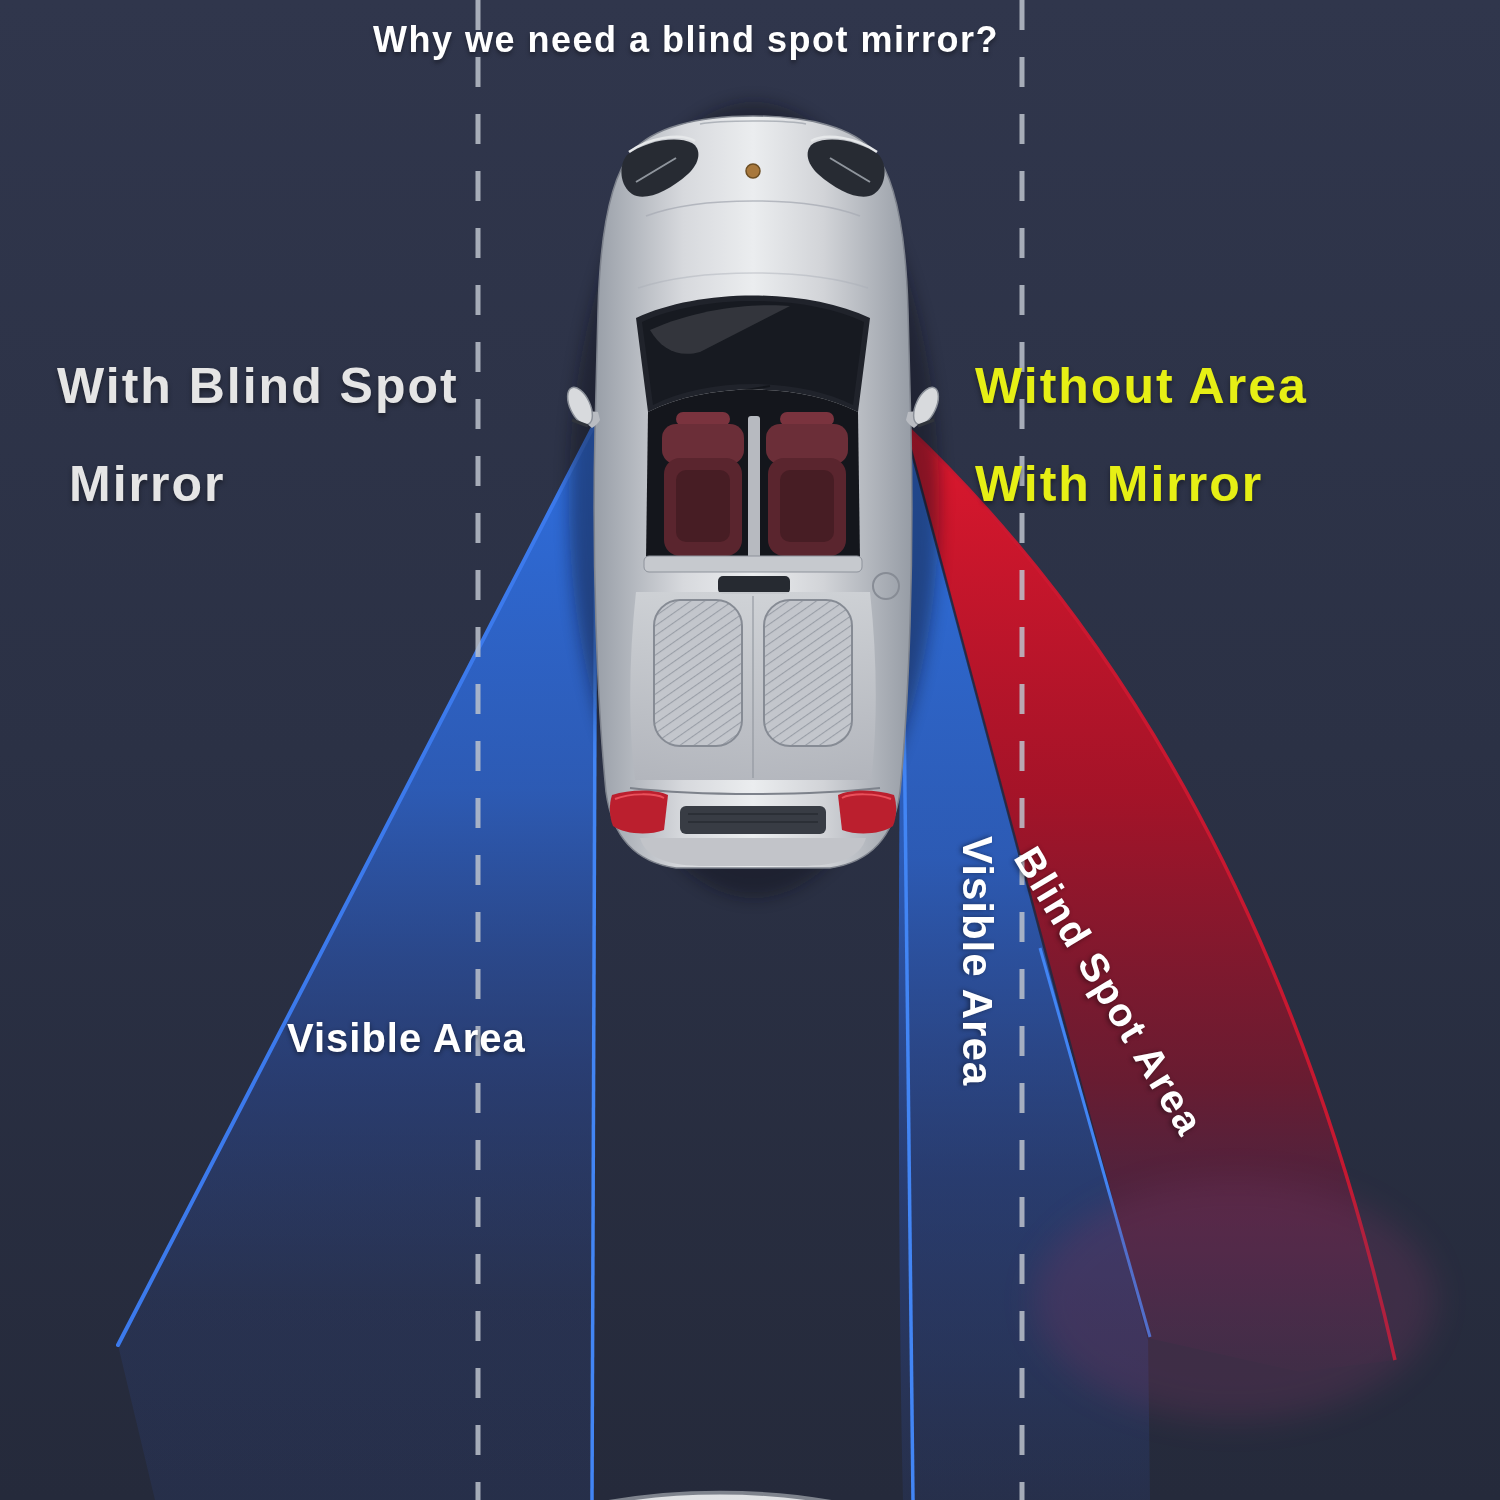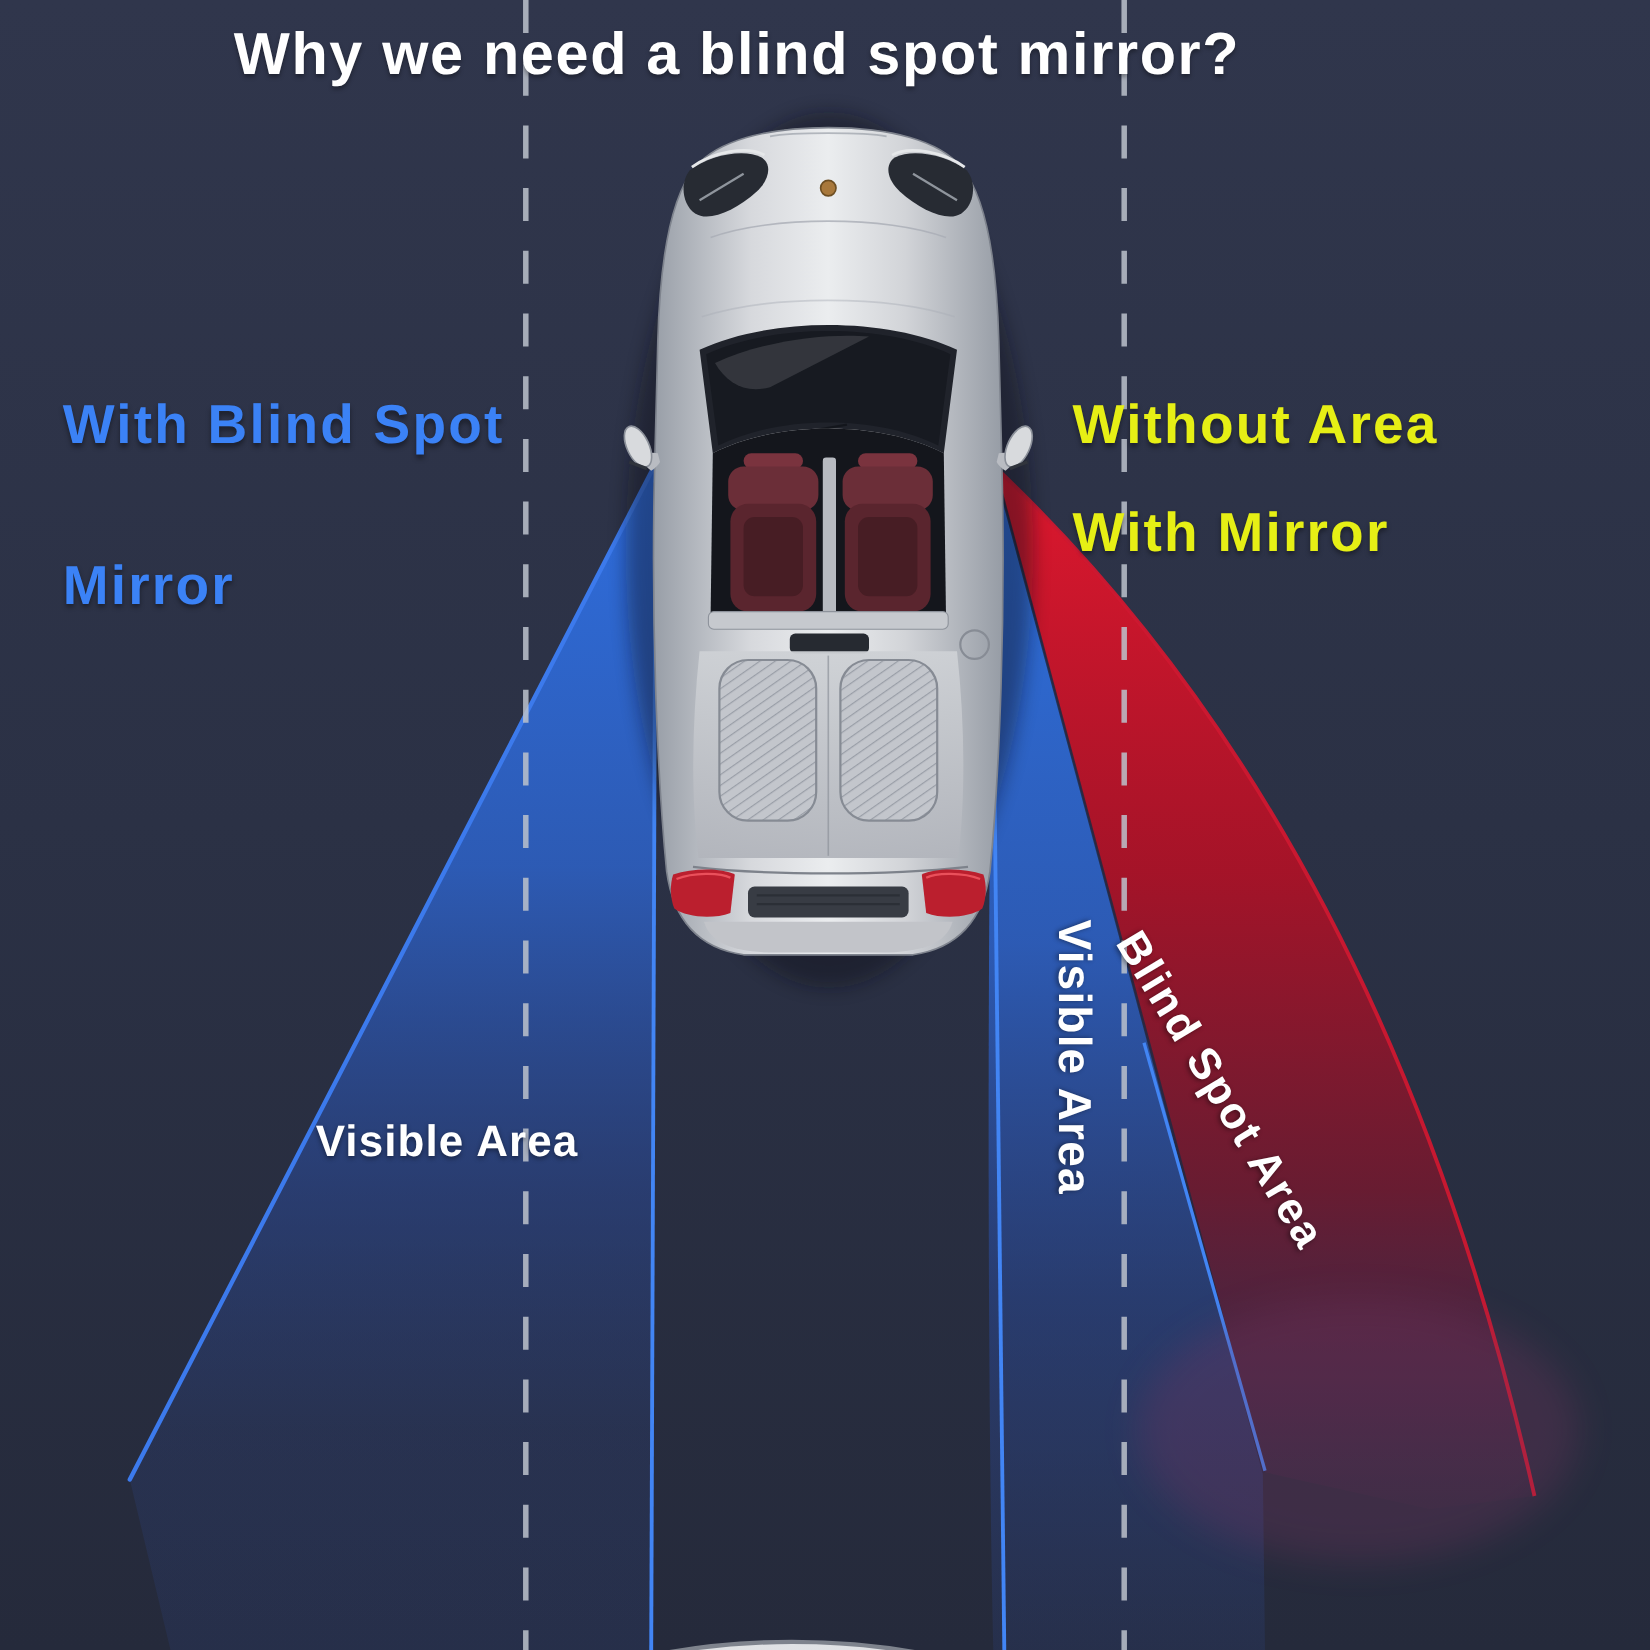--- a/index.html
+++ b/index.html
@@ -4,29 +4,29 @@
 <style>
   html,body{margin:0;padding:0;background:#1d2230;}
   .stage{
     position:relative;width:1500px;height:1500px;overflow:hidden;
     font-family:"Liberation Sans","DejaVu Sans",sans-serif;
     -webkit-font-smoothing:antialiased;
   }
   .stage svg{position:absolute;left:0;top:0;}
   .txt{position:absolute;white-space:nowrap;font-weight:700;line-height:1;}
   .title{
-    left:0;top:22px;width:1340px;text-align:center;
-    font-size:54px;letter-spacing:1.5px;color:#ffffff;
+    left:16px;top:22px;width:1340px;text-align:center;
+    font-size:36px;letter-spacing:1.5px;color:#ffffff;
     text-shadow:0 3px 4px rgba(0,0,0,.35);
   }
   .side-label{font-size:50px;letter-spacing:2px;text-shadow:0 3px 5px rgba(0,0,0,.4);}
-  .white{color:#3b82f6;}
+  .white{color:#e5e5e5;}
   .yellow{color:#e6ef15;}
   .wl1{left:57px;top:361px;}
-  .wl2{left:57px;top:459px;margin-top:48px;}
+  .wl2{left:69px;top:459px;}
   .yl1{left:975px;top:361px;}
   .yl2{left:975px;top:459px;}
   .area-label{font-size:40px;letter-spacing:1px;color:#ffffff;text-shadow:0 2px 5px rgba(0,0,0,.45);}
   .va-left{left:287px;top:1018px;}
   .va-right{left:998px;top:836px;font-size:42px;transform:rotate(90deg);transform-origin:0 0;}
   .bsa{left:1042px;top:840px;letter-spacing:2px;transform:rotate(59deg);transform-origin:0 0;}
 </style>
 </head>
 <body>
 

